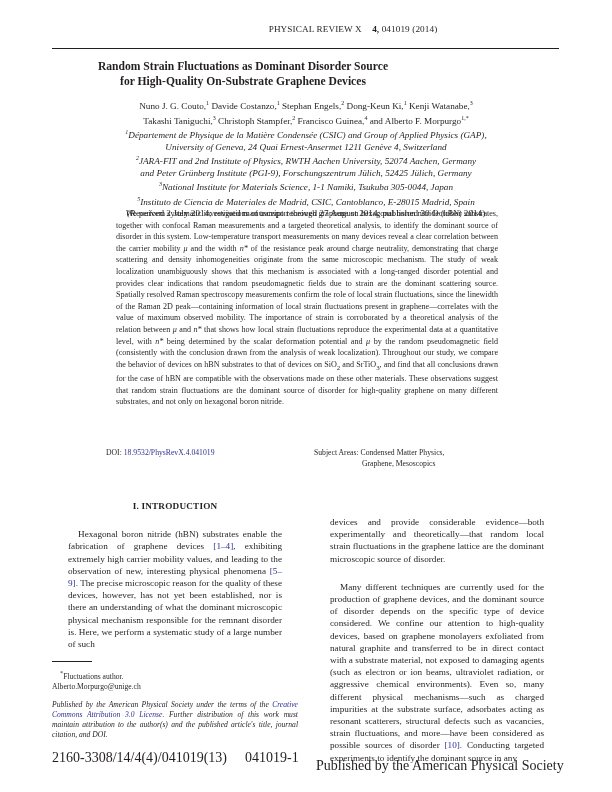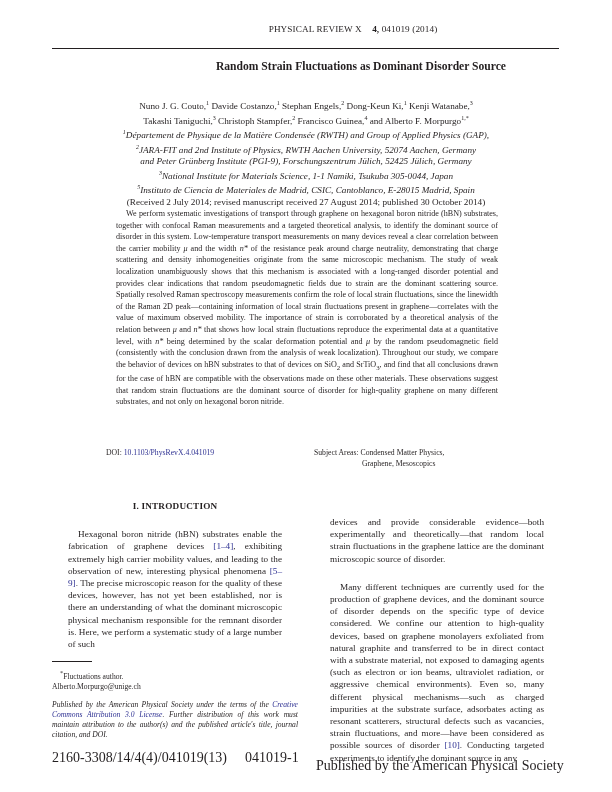--- a/index.html
+++ b/index.html
@@ -2,21 +2,21 @@
 <html><head>
 <meta charset="utf-8">
 <style>
   html, body { margin:0; padding:0; background:#fff; }
   body { width:612px; height:792px; position:relative; overflow:hidden;
          font-family:"Liberation Serif", "DejaVu Serif", serif; color:#231f20; }
   .abs { position:absolute; }
   .running-head { top:24px; left:16px; width:612px; text-align:center; font-size:9.2px; letter-spacing:0.1px;margin-left:31px; }
   .running-head b { font-weight:bold; margin-left:8px; }
   .rule { top:48px; left:52px; width:507px; height:1px; background:#231f20; }
-  .title { top:59px; left:0; width:486px; text-align:right; font-weight:bold; font-size:11.6px; line-height:15px;padding-left:20px; }
+  .title { top:59px; left:0; width:486px; text-align:center; font-weight:bold; font-size:11.6px; line-height:15px; }
   .authors { top:98px; left:0; width:612px; text-align:center; font-size:9.2px; line-height:11.5px; }
   .authors sup { font-size:6px; }
   .affil { font-style:italic; }
   .received { font-style:normal; }
   .abstract { top:208px; left:116px; width:382px; font-size:8.1px; line-height:11.6px; text-align:justify; text-indent:10px; }
   .abstract i { font-style:italic; }
   .meta-row { top:447px; font-size:7.7px; line-height:11px; }
   .doi { left:106px; }
   .doi a, .link { color:#2e3192; text-decoration:none; }
   .subjects { left:314px; width:220px; }
@@ -40,57 +40,59 @@
 
 <div class="abs running-head">
   <span>PHYSICAL REVIEW X</span>
   <b>4,</b>
   <span>041019 (2014)</span>
 </div>
 <div class="abs rule"></div>
 
 <div class="abs title">
   <div>Random Strain Fluctuations as Dominant Disorder Source</div>
+  <div>for High-Quality On-Substrate Graphene Devices</div>
 </div>
 
 <div class="abs authors">
   <div>
     <span>Nuno J. G. Couto,</span><sup>1</sup>
     <span>Davide Costanzo,</span><sup>1</sup>
     <span>Stephan Engels,</span><sup>2</sup>
     <span>Dong-Keun Ki,</span><sup>1</sup>
     <span>Kenji Watanabe,</span><sup>3</sup>
   </div>
   <div>
     <span>Takashi Taniguchi,</span><sup>3</sup>
     <span>Christoph Stampfer,</span><sup>2</sup>
     <span>Francisco Guinea,</span><sup>4</sup>
     <span>and Alberto F. Morpurgo</span><sup>1,*</sup>
   </div>
   <div class="affil">
-    <sup>1</sup><span>Département de Physique de la Matière Condensée (RWTH) and Group of Applied Physics (GAP),</span><br>
+    <sup>1</sup><span>Département de Physique de la Matière Condensée (CSIC) and Group of Applied Physics (GAP),</span><br>
+    <span>University of Geneva, 24 Quai Ernest-Ansermet 1211 Genève 4, Switzerland</span>
   </div>
   <div class="affil">
     <sup>2</sup><span>JARA-FIT and 2nd Institute of Physics, RWTH Aachen University, 52074 Aachen, Germany</span><br>
     <span>and Peter Grünberg Institute (PGI-9), Forschungszentrum Jülich, 52425 Jülich, Germany</span>
   </div>
   <div class="affil">
     <sup>3</sup><span>National Institute for Materials Science, 1-1 Namiki, Tsukuba 305-0044, Japan</span>
   </div>
   <div class="affil">
     <sup>5</sup><span>Instituto de Ciencia de Materiales de Madrid, CSIC, Cantoblanco, E-28015 Madrid, Spain</span>
   </div>
   <div class="received">(Received 2 July 2014; revised manuscript received 27 August 2014; published 30 October 2014)</div>
 </div>
 
 <div class="abs abstract"><span>We perform systematic investigations of transport through graphene on hexagonal boron nitride (hBN) substrates, together with confocal Raman measurements and a targeted theoretical analysis, to identify the dominant source of disorder in this system. Low-temperature transport measurements on many devices reveal a clear correlation between the carrier mobility </span><i>μ</i><span> and the width </span><i>n*</i><span> of the resistance peak around charge neutrality, demonstrating that charge scattering and density inhomogeneities originate from the same microscopic mechanism. The study of weak localization unambiguously shows that this mechanism is associated with a long-ranged disorder potential and provides clear indications that random pseudomagnetic fields due to strain are the dominant scattering source. Spatially resolved Raman spectroscopy measurements confirm the role of local strain fluctuations, since the linewidth of the Raman 2D peak—containing information of local strain fluctuations present in graphene—correlates with the value of maximum observed mobility. The importance of strain is corroborated by a theoretical analysis of the relation between </span><i>μ</i><span> and </span><i>n*</i><span> that shows how local strain fluctuations reproduce the experimental data at a quantitative level, with </span><i>n*</i><span> being determined by the scalar deformation potential and </span><i>μ</i><span> by the random pseudomagnetic field (consistently with the conclusion drawn from the analysis of weak localization). Throughout our study, we compare the behavior of devices on hBN substrates to that of devices on SiO</span><sub>2</sub><span> and SrTiO</span><sub>3</sub><span>, and find that all conclusions drawn for the case of hBN are compatible with the observations made on these other materials. These observations suggest that random strain fluctuations are the dominant source of disorder for high-quality graphene on many different substrates, and not only on hexagonal boron nitride.</span></div>
 
 <div class="abs meta-row doi">
   <span>DOI:</span>
-  <a class="link">10.1103/PhysRevX.4.041019</a>
+  <a class="link">18.9532/PhysRevX.4.041019</a>
 </div>
 <div class="abs meta-row subjects">
   <span>Subject Areas:</span>
   <span>Condensed Matter Physics,</span>
   <span class="indent">Graphene, Mesoscopics</span>
 </div>
 
 <div class="abs col col-left">
   <div class="section-title">I. INTRODUCTION</div>
   <p class="para"><span>Hexagonal boron nitride (hBN) substrates enable the fabrication of graphene devices </span><a class="link">[1–4]</a><span>, exhibiting extremely high carrier mobility values, and leading to the observation of new, interesting physical phenomena </span><a class="link">[5–9]</a><span>. The precise microscopic reason for the quality of these devices, however, has not yet been established, nor is there an understanding of what the dominant microscopic physical mechanism responsible for the remnant disorder is. Here, we perform a systematic study of a large number of such</span></p>

